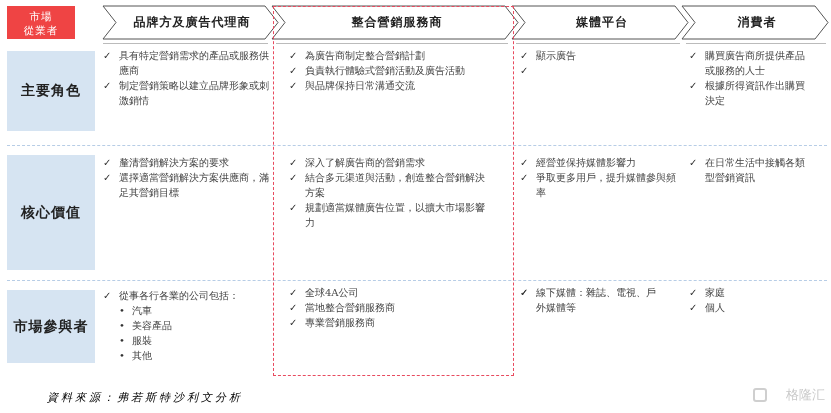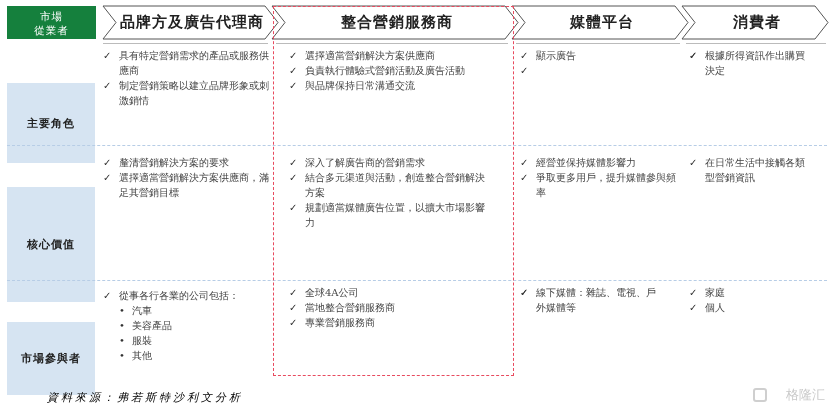--- a/index.html
+++ b/index.html
@@ -1,25 +1,25 @@
 <!DOCTYPE html>
 <html><head>
 <meta charset="utf-8">
 <style>
   html, body { margin: 0; padding: 0; background: #ffffff; }
   body { width: 831px; height: 413px; position: relative; overflow: hidden;
          font-family: "DejaVu Sans", "Liberation Sans", sans-serif; color: #333; }
-  .corner { position: absolute; left: 7px; top: 6px; width: 89px; height: 33px;
-            background: #15803d; color: #fff; font-size: 10.5px; line-height: 14px;
+  .corner { position: absolute; left: 7px; top: 6px; width: 68px; height: 33px;
+            background: #ef4444; color: #fff; font-size: 10.5px; line-height: 14px;
             text-align: center; display: flex; flex-direction: column; justify-content: center; letter-spacing: 1px; }
   .chevrons { position: absolute; left: 0; top: 0; width: 831px; height: 45px; }
   .chev-label { position: absolute; top: 6px; height: 33px; display: flex; align-items: center;
-                justify-content: center; font-size: 15px; color: #222; font-weight: bold; letter-spacing: 1px; }
+                justify-content: center; font-size: 12px; color: #222; font-weight: bold; letter-spacing: 1px; }
   .rowhead { position: absolute; left: 7px; width: 88px; background: #d6e4f2; color: #222;
-             font-size: 11px; font-weight: bold; display: flex; align-items: center; justify-content: center; letter-spacing: 1px; margin-top: 32px; }
+             font-size: 14px; font-weight: bold; display: flex; align-items: center; justify-content: center; letter-spacing: 1px; }
   .cell { position: absolute; font-size: 10px; line-height: 15px; color: #444;
           font-family: "DejaVu Serif", "Liberation Serif", serif; }
   .item { position: relative; padding-left: 19px; }
   .item .chk { position: absolute; left: 3px; top: 0; font-size: 10px; color: #333; }
   .sub { position: relative; padding-left: 32px; }
   .sub .dot { position: absolute; left: 19px; top: 0; color: #333; }
   .sep { position: absolute; left: 7px; width: 820px; height: 0; border-top: 1px dashed #b7cde6; }
   .topline { position: absolute; top: 43px; height: 0; border-top: 1px solid #bbbbbb; }
   .highlight { position: absolute; left: 273px; top: 6px; width: 241px; height: 370px;
                border: 1.5px dashed #e84a5f; box-sizing: border-box; pointer-events: none; }
@@ -59,30 +59,30 @@
 <div class="rowhead" style="top:290px;height:73px;">市場參與者</div>
 
 <div class="sep" style="top:145px;"></div>
 <div class="sep" style="top:280px;"></div>
 
 <div class="cell" style="left:100px;top:48px;width:170px;">
   <div class="item"><span class="chk">✓</span><span>具有特定營銷需求的產品或服務供應商</span></div>
   <div class="item"><span class="chk">✓</span><span>制定營銷策略以建立品牌形象或刺激銷情</span></div>
 </div>
 <div class="cell" style="left:286px;top:48px;width:225px;">
-  <div class="item"><span class="chk">✓</span><span>選擇適當營銷解決方案供應商</span></div>
+  <div class="item"><span class="chk">✓</span><span>為廣告商制定整合營銷計劃</span></div>
   <div class="item"><span class="chk">✓</span><span>負責執行體驗式營銷活動及廣告活動</span></div>
   <div class="item"><span class="chk">✓</span><span>與品牌保持日常溝通交流</span></div>
 </div>
 <div class="cell" style="left:517px;top:48px;width:160px;">
   <div class="item"><span class="chk">✓</span><span>顯示廣告</span></div>
   <div class="item"><span class="chk">✓</span></div>
 </div>
 <div class="cell" style="left:686px;top:48px;width:128px;">
-  <div class="item"><span class="chk">✓</span></div>
+  <div class="item"><span class="chk">✓</span><span>購買廣告商所提供產品或服務的人士</span></div>
   <div class="item"><span class="chk">✓</span><span>根據所得資訊作出購買決定</span></div>
 </div>
 
 <div class="cell" style="left:100px;top:155px;width:170px;">
   <div class="item"><span class="chk">✓</span><span>釐清營銷解決方案的要求</span></div>
   <div class="item"><span class="chk">✓</span><span>選擇適當營銷解決方案供應商，滿足其營銷目標</span></div>
 </div>
 <div class="cell" style="left:286px;top:155px;width:205px;">
   <div class="item"><span class="chk">✓</span><span>深入了解廣告商的營銷需求</span></div>
   <div class="item"><span class="chk">✓</span><span>結合多元渠道與活動，創造整合營銷解決方案</span></div>

